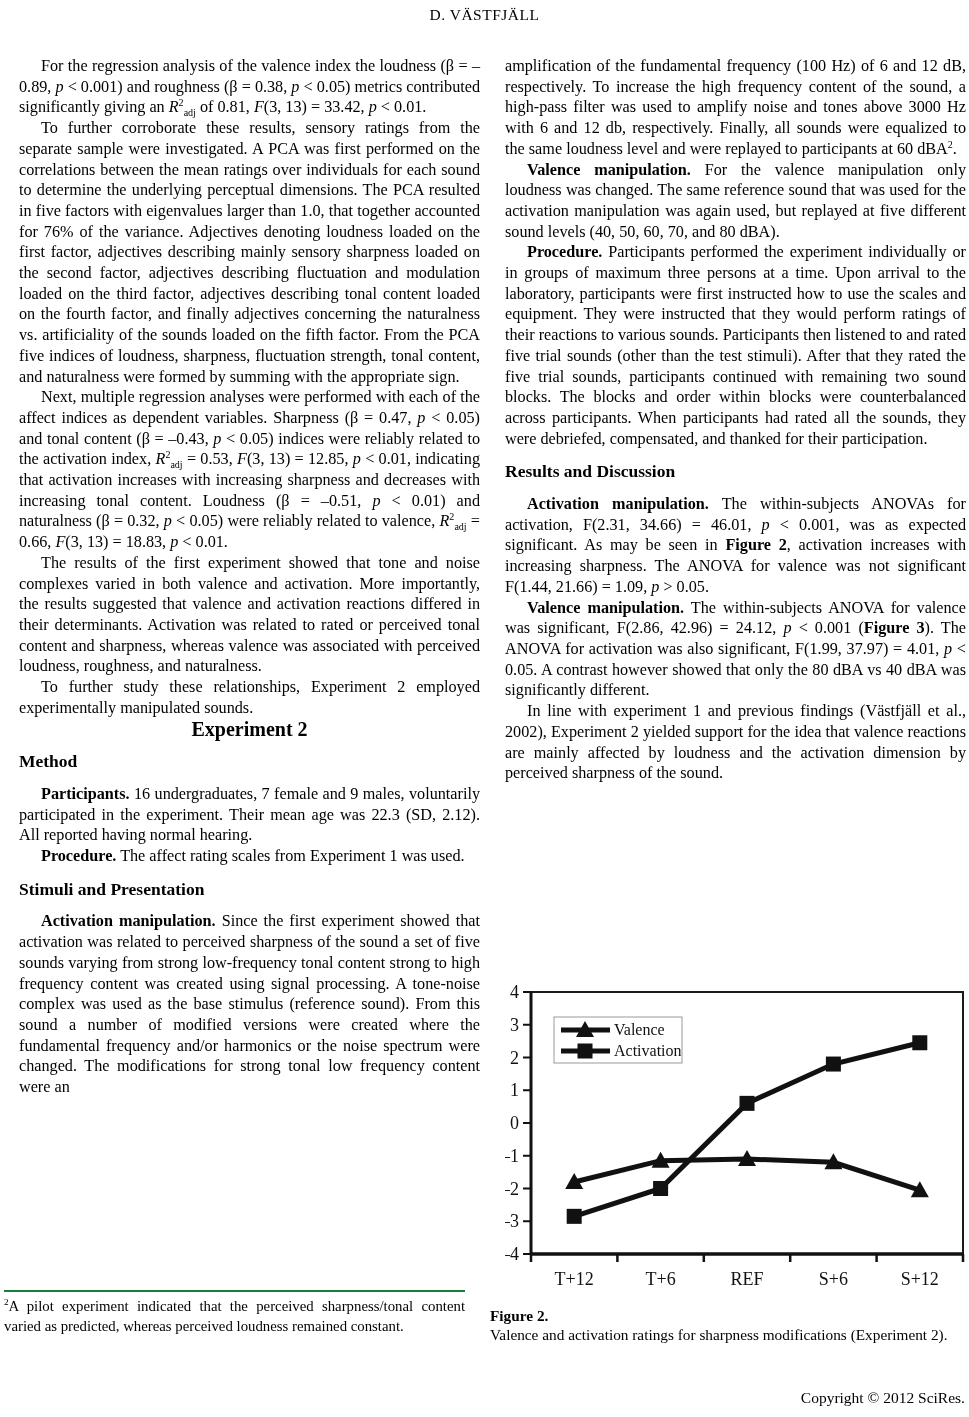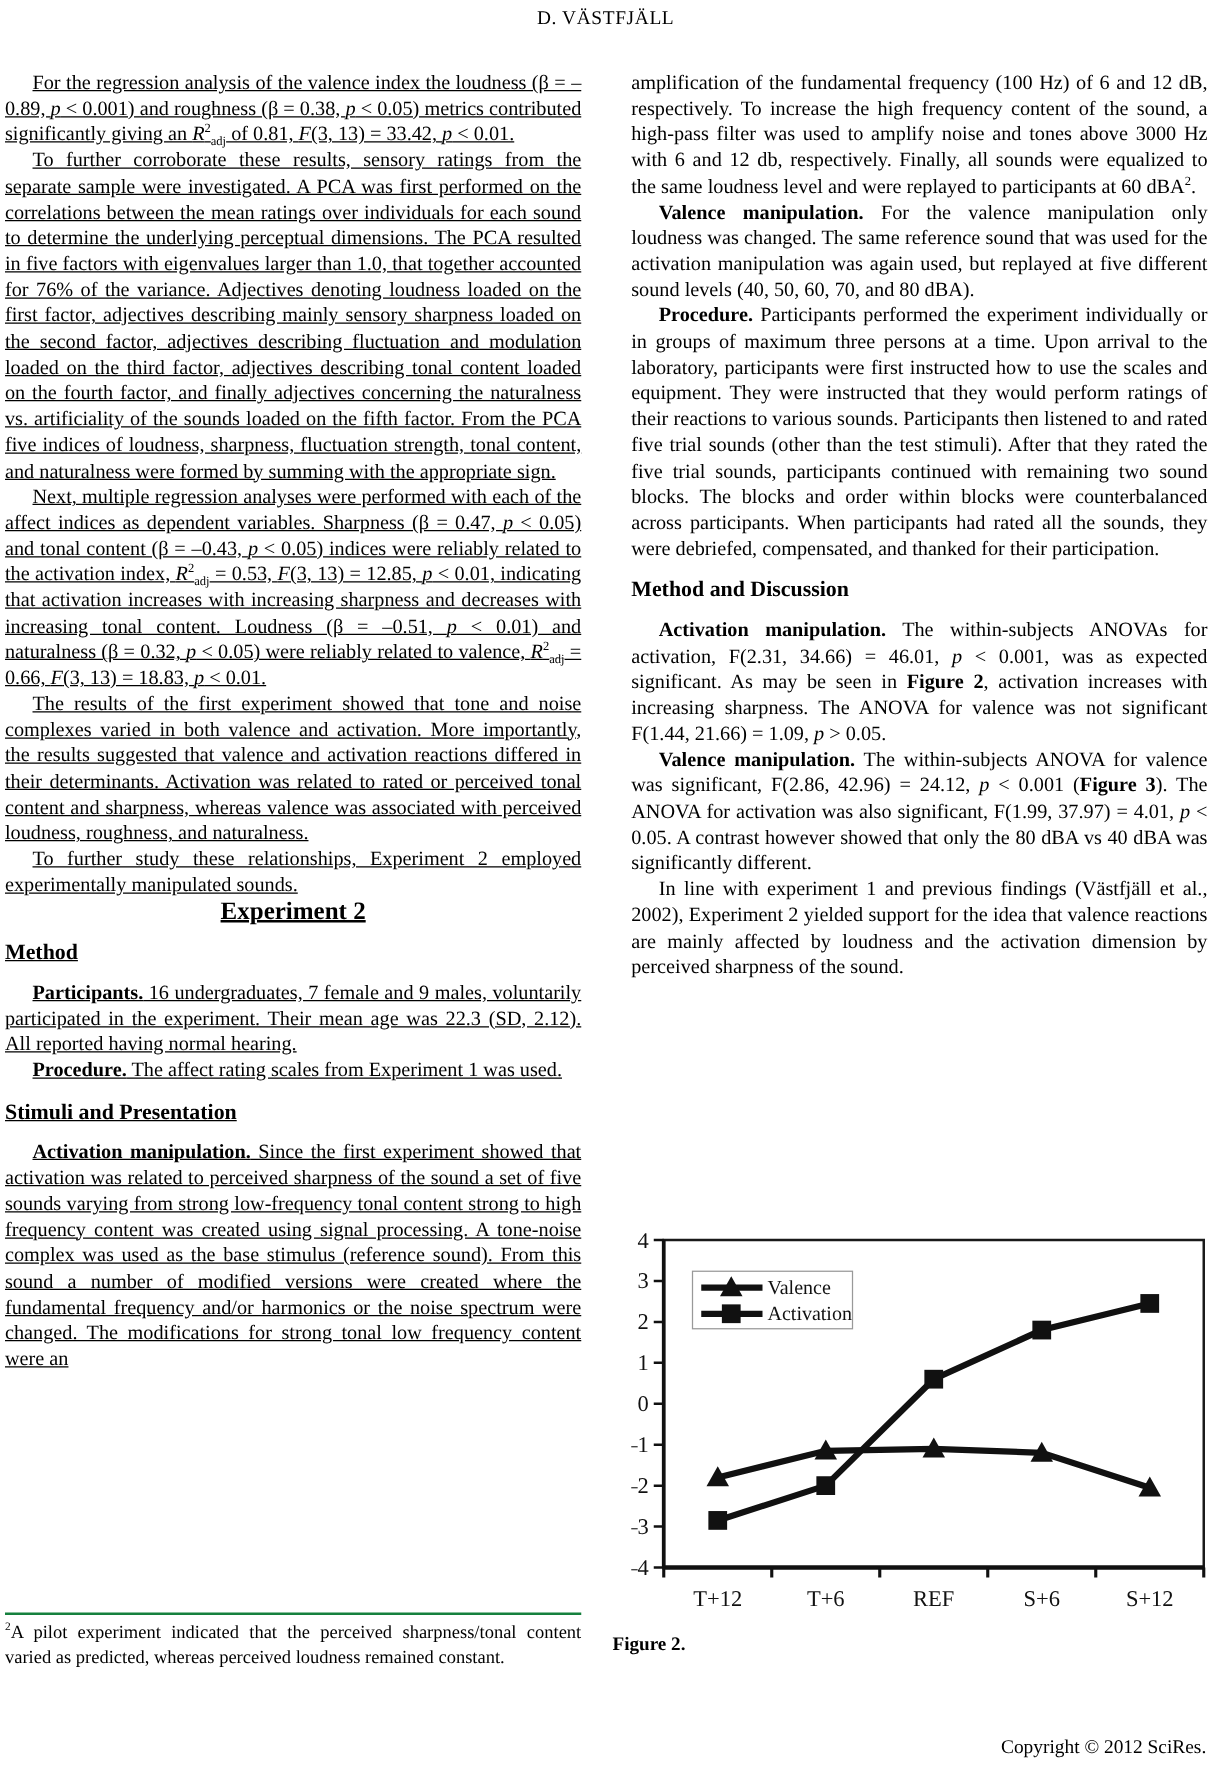--- a/index.html
+++ b/index.html
@@ -9,21 +9,21 @@
     font-family:"Liberation Serif", serif;
   }
   .page-header{
     position:absolute;top:6px;left:0;width:969px;text-align:center;
     font-size:15.5px;letter-spacing:0.5px;
   }
   .col{
     position:absolute;top:56px;width:461px;
     font-size:16.2px;line-height:20.7px;text-align:justify;
   }
-  .col-left{left:4px;text-decoration:underline;}
+  .col-left{left:19px;}
   .col-right{left:505px;}
   .col p{margin:0;}
   .p-ind{text-indent:22px;}
   .h-center{
     text-align:center;font-size:20px;font-weight:bold;margin:0 0 9px 0;
   }
   .h-side{
     text-align:left;font-size:17.5px;font-weight:bold;margin:12px 0 12px 0;
   }
   sup,sub{font-size:0.62em;line-height:0;}
@@ -66,21 +66,21 @@
   <p class="p-ind"><b>Participants.</b> 16 undergraduates, 7 female and 9 males, voluntarily participated in the experiment. Their mean age was 22.3 (SD, 2.12). All reported having normal hearing.</p>
   <p class="p-ind"><b>Procedure.</b> The affect rating scales from Experiment 1 was used.</p>
   <div class="h-side">Stimuli and Presentation</div>
   <p class="p-ind"><b>Activation manipulation.</b> Since the first experiment showed that activation was related to perceived sharpness of the sound a set of five sounds varying from strong low-frequency tonal content strong to high frequency content was created using signal processing. A tone-noise complex was used as the base stimulus (reference sound). From this sound a number of modified versions were created where the fundamental frequency and/or harmonics or the noise spectrum were changed. The modifications for strong tonal low frequency content were an</p>
 </div>
 
 <div class="col col-right">
   <p>amplification of the fundamental frequency (100 Hz) of 6 and 12 dB, respectively. To increase the high frequency content of the sound, a high-pass filter was used to amplify noise and tones above 3000 Hz with 6 and 12 db, respectively. Finally, all sounds were equalized to the same loudness level and were replayed to participants at 60 dBA<sup>2</sup>.</p>
   <p class="p-ind"><b>Valence manipulation.</b> For the valence manipulation only loudness was changed. The same reference sound that was used for the activation manipulation was again used, but replayed at five different sound levels (40, 50, 60, 70, and 80 dBA).</p>
   <p class="p-ind"><b>Procedure.</b> Participants performed the experiment individually or in groups of maximum three persons at a time. Upon arrival to the laboratory, participants were first instructed how to use the scales and equipment. They were instructed that they would perform ratings of their reactions to various sounds. Participants then listened to and rated five trial sounds (other than the test stimuli). After that they rated the five trial sounds, participants continued with remaining two sound blocks. The blocks and order within blocks were counterbalanced across participants. When participants had rated all the sounds, they were debriefed, compensated, and thanked for their participation.</p>
-  <div class="h-side">Method and Discussion</div>
+  <div class="h-side">Results and Discussion</div>
   <p class="p-ind"><b>Activation manipulation.</b> The within-subjects ANOVAs for activation, F(2.31, 34.66) = 46.01, <i>p</i> &lt; 0.001, was as expected significant. As may be seen in <b>Figure 2</b>, activation increases with increasing sharpness. The ANOVA for valence was not significant F(1.44, 21.66) = 1.09, <i>p</i> &gt; 0.05.</p>
   <p class="p-ind"><b>Valence manipulation.</b> The within-subjects ANOVA for valence was significant, F(2.86, 42.96) = 24.12, <i>p</i> &lt; 0.001 (<b>Figure 3</b>). The ANOVA for activation was also significant, F(1.99, 37.97) = 4.01, <i>p</i> &lt; 0.05. A contrast however showed that only the 80 dBA vs 40 dBA was significantly different.</p>
   <p class="p-ind">In line with experiment 1 and previous findings (Västfjäll et al., 2002), Experiment 2 yielded support for the idea that valence reactions are mainly affected by loudness and the activation dimension by perceived sharpness of the sound.</p>
 </div>
 
 <div class="footnote">
   <span><sup>2</sup>A pilot experiment indicated that the perceived sharpness/tonal content varied as predicted, whereas perceived loudness remained constant.</span>
 </div>
 
 <div class="figure-chart">
@@ -134,16 +134,17 @@
       <polygon points="80,40 71,56 89,56" fill="#111111"></polygon>
       <text x="109" y="54" font-size="16" fill="#111">Valence</text>
       <line x1="56" y1="70" x2="105" y2="70" stroke="#111111" stroke-width="5"></line>
       <rect x="72.5" y="62.5" width="15" height="15" fill="#111111"></rect>
       <text x="109" y="75" font-size="16" fill="#111">Activation</text>
     </svg>
 </div>
 
 <div class="figure-caption">
   <div class="cap-title">Figure 2.</div>
+  <div>Valence and activation ratings for sharpness modifications (Experiment 2).</div>
 </div>
 
 <div class="footer-left">608</div>
 <div class="footer-right">Copyright © 2012 SciRes.</div>
 
 </body></html>

